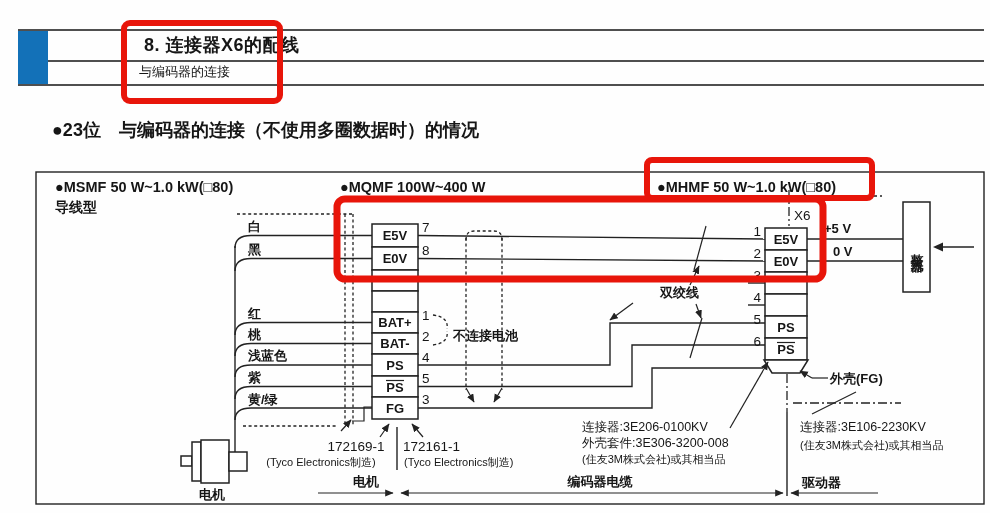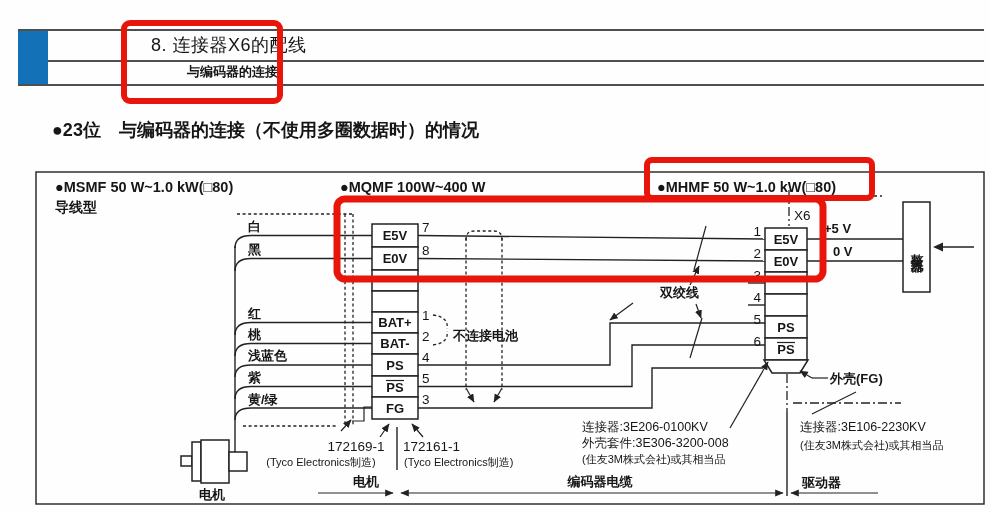--- a/index.html
+++ b/index.html
@@ -9,22 +9,22 @@
     font-family:"Liberation Sans","DejaVu Sans",sans-serif;
     color:#161616;
   }
   .abs{position:absolute;}
   
   .hline{position:absolute;height:2px;background:#4f4f4f;}
   #hline-top{top:29px;left:18px;width:966px;}
   #hline-mid{top:60px;left:48px;width:936px;}
   #hline-bot{top:84px;left:18px;width:966px;}
   #blue-square{left:18px;top:31px;width:30px;height:53px;background:#1371b8;}
-  #chapter-title{left:151px;top:33px;font-size:18px;font-weight:400;letter-spacing:.5px;white-space:nowrap;}
-  #chapter-subtitle{left:139px;top:63px;font-size:13px;font-weight:700;white-space:nowrap;margin-left:48px;}
+  #chapter-title{left:144px;top:33px;font-size:18px;font-weight:700;letter-spacing:.5px;white-space:nowrap;}
+  #chapter-subtitle{left:139px;top:63px;font-size:13px;font-weight:400;white-space:nowrap;}
   #header-redbox{left:121px;top:20px;width:150px;height:72px;border:6px solid #e8150a;border-radius:9px;z-index:6;}
   #section-title{left:52px;top:118px;font-size:18px;font-weight:700;white-space:nowrap;}
   
   #diagram-svg{position:absolute;left:0;top:0;}
   svg text{font-family:"Liberation Sans","DejaVu Sans",sans-serif;fill:#161616;}
   .t15{font-size:14.5px;font-weight:600;}
   .t14{font-size:14px;font-weight:600;}
   .t13{font-size:13px;font-weight:600;}
   .t13n{font-size:13.5px;font-weight:400;}
   .t12{font-size:12.5px;font-weight:400;}

